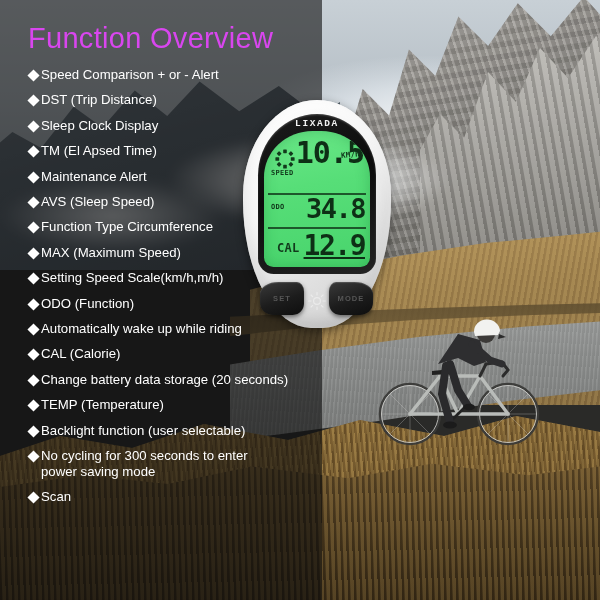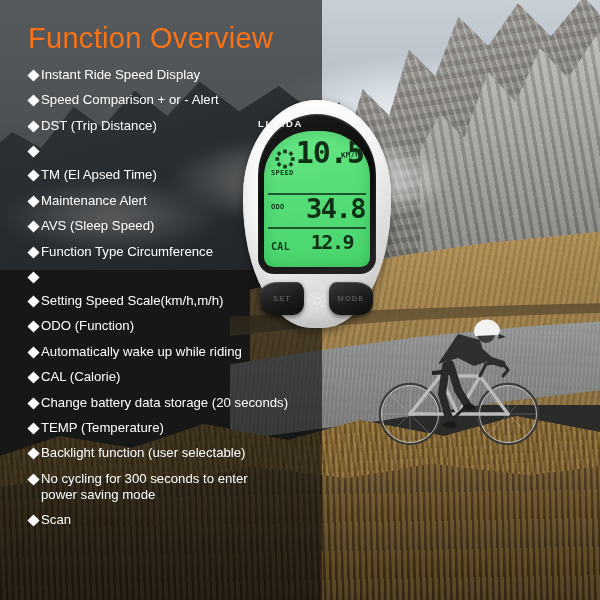--- a/index.html
+++ b/index.html
@@ -107,21 +107,21 @@
 
   
   #overlay {
     position:absolute; left:0; top:0; width:322px; height:600px;
     background:rgba(12,12,12,.60);
   }
 
   
   #panel { position:absolute; left:0; top:0; width:330px; height:600px; padding:24px 10px 0 28px; }
   #title {
-    font-size:29px; font-weight:400; color:#f97316; letter-spacing:.3px;
+    font-size:29px; font-weight:400; color:#d946ef; letter-spacing:.3px;
     line-height:1; margin-bottom:14px; white-space:nowrap;
   }
   ul.features { list-style:none; }
   ul.features li {
     display:flex; align-items:flex-start;
     color:#ffffff; font-size:13.2px; line-height:1.16;
     margin-bottom:10.1px; white-space:nowrap;
   }
   ul.features li .dia {
     flex:0 0 auto; width:11px; height:11px; margin-top:3px; margin-right:2px;
@@ -140,59 +140,59 @@
     border-radius:50% 50% 46% 46% / 42% 42% 56% 56%;
     box-shadow:0 3px 10px rgba(0,0,0,.45), inset 0 -7px 14px rgba(0,0,0,.12), inset 0 5px 10px rgba(255,255,255,.85);
   }
   .bezel {
     position:absolute; left:15px; top:14px; width:118px; height:160px;
     background:linear-gradient(160deg,#1d1d1d,#0b0b0b 45%,#242424);
     border-radius:52% 52% 14% 14% / 40% 40% 10% 10%;
     box-shadow:inset 0 1px 2px rgba(255,255,255,.22);
   }
   .brand {
-    position:absolute; left:0; right:0; top:4px; text-align:left;
+    position:absolute; left:0; right:0; top:4px; text-align:center;
     color:#f3f3f3; font-size:9.5px; font-weight:700; letter-spacing:1.6px;
-    font-family:Liberation Sans, sans-serif; transform:scaleY(.92);
+    font-family:Liberation Mono, monospace; transform:scaleY(.92);
   }
   .lcd {
     position:absolute; left:6px; top:17px; width:106px; height:136px;
     background:linear-gradient(170deg,#6ae888 0%,#57de78 40%,#48d46c 100%);
     border-radius:46% 46% 9% 9% / 34% 34% 7% 7%;
     box-shadow:inset 0 0 14px rgba(20,120,50,.32);
     overflow:hidden;
     font-family:"DejaVu Sans Mono", monospace;
     color:#0d2a14;
   }
   .lcd .divider { position:absolute; left:4px; right:4px; height:1.5px; background:#14401f; opacity:.85; }
   .lcd .divider.d1 { top:62px; }
   .lcd .divider.d2 { top:96px; }
 
   .speed-icon { position:absolute; left:11px; top:18px; width:20px; height:20px; }
   .speed-icon svg{ display:block; }
   .lbl-speed { position:absolute; left:7px; top:38px; font-size:7px; font-weight:700; letter-spacing:.3px; color:#123a1c; }
   .lbl-odo   { position:absolute; left:7px; top:72px; font-size:7px; font-weight:700; letter-spacing:.3px; color:#123a1c; }
-  .lbl-cal   { position:absolute; left:7px; top:110px; font-size:10px; font-weight:700; letter-spacing:.3px; color:#123a1c; }
+  .lbl-cal   { position:absolute; left:13px; top:110px; font-size:12px; font-weight:700; letter-spacing:.3px; color:#123a1c; }
 
   .val-speed {
     position:absolute; right:6px; top:8px; width:78px; text-align:right;
     font-size:30px; font-weight:700; line-height:.92; letter-spacing:-1px;
     color:#0e2f16; font-family:"DejaVu Sans Mono", monospace;
   }
   .unit {
     position:absolute; right:5px; top:19px; font-size:7.5px; font-weight:700;
     letter-spacing:.2px; color:#10331a; transform:rotate(-5deg);
   }
   .val-odo {
     position:absolute; right:5px; top:64px; font-size:27px; font-weight:700;
     line-height:1; letter-spacing:-1.5px; color:#0e2f16; font-family:"DejaVu Sans Mono", monospace;
   }
   .val-cal {
-    position:absolute; right:17px; top:101px; font-size:20px; font-weight:700;
-    line-height:1; letter-spacing:-1.5px; color:#0e2f16; font-family:"DejaVu Sans Mono", monospace;
+    position:absolute; right:5px; top:101px; font-size:28px; font-weight:700;
+    line-height:1; letter-spacing:-1.5px; color:#0e2f16; font-family:"DejaVu Sans Mono", monospace;text-decoration:underline;
   }
 
   .btn {
     position:absolute; top:182px; width:44px; height:33px;
     background:linear-gradient(160deg,#3a3a3a 0%,#1c1c1c 55%,#0e0e0e 100%);
     box-shadow:0 2px 4px rgba(0,0,0,.5), inset 0 1px 1px rgba(255,255,255,.16);
     display:flex; align-items:center; justify-content:center;
   }
   .btn span {
     color:#565656; font-size:7.5px; font-weight:700; letter-spacing:1.1px;
@@ -285,51 +285,49 @@
 </div>
 
 <div id="overlay"></div>
 
 <div id="panel">
   <h1 id="title">Function Overview</h1>
 
   <ul class="features">
     <li>
         <span class="dia"></span>
-        <span class="txt">Instant Ride Speed Display</span>
-      </li>
-    <li>
-        <span class="dia"></span>
         <span class="txt">Speed Comparison + or - Alert</span>
       </li>
     <li>
         <span class="dia"></span>
         <span class="txt">DST (Trip Distance)</span>
       </li>
     <li>
         <span class="dia"></span>
+        <span class="txt">Sleep Clock Display</span>
       </li>
     <li>
         <span class="dia"></span>
         <span class="txt">TM (El Apsed Time)</span>
       </li>
     <li>
         <span class="dia"></span>
         <span class="txt">Maintenance Alert</span>
       </li>
     <li>
         <span class="dia"></span>
         <span class="txt">AVS (Sleep Speed)</span>
       </li>
     <li>
         <span class="dia"></span>
         <span class="txt">Function Type Circumference</span>
       </li>
     <li>
         <span class="dia"></span>
+        <span class="txt">MAX (Maximum Speed)</span>
       </li>
     <li>
         <span class="dia"></span>
         <span class="txt">Setting Speed Scale(km/h,m/h)</span>
       </li>
     <li>
         <span class="dia"></span>
         <span class="txt">ODO (Function)</span>
       </li>
     <li>

